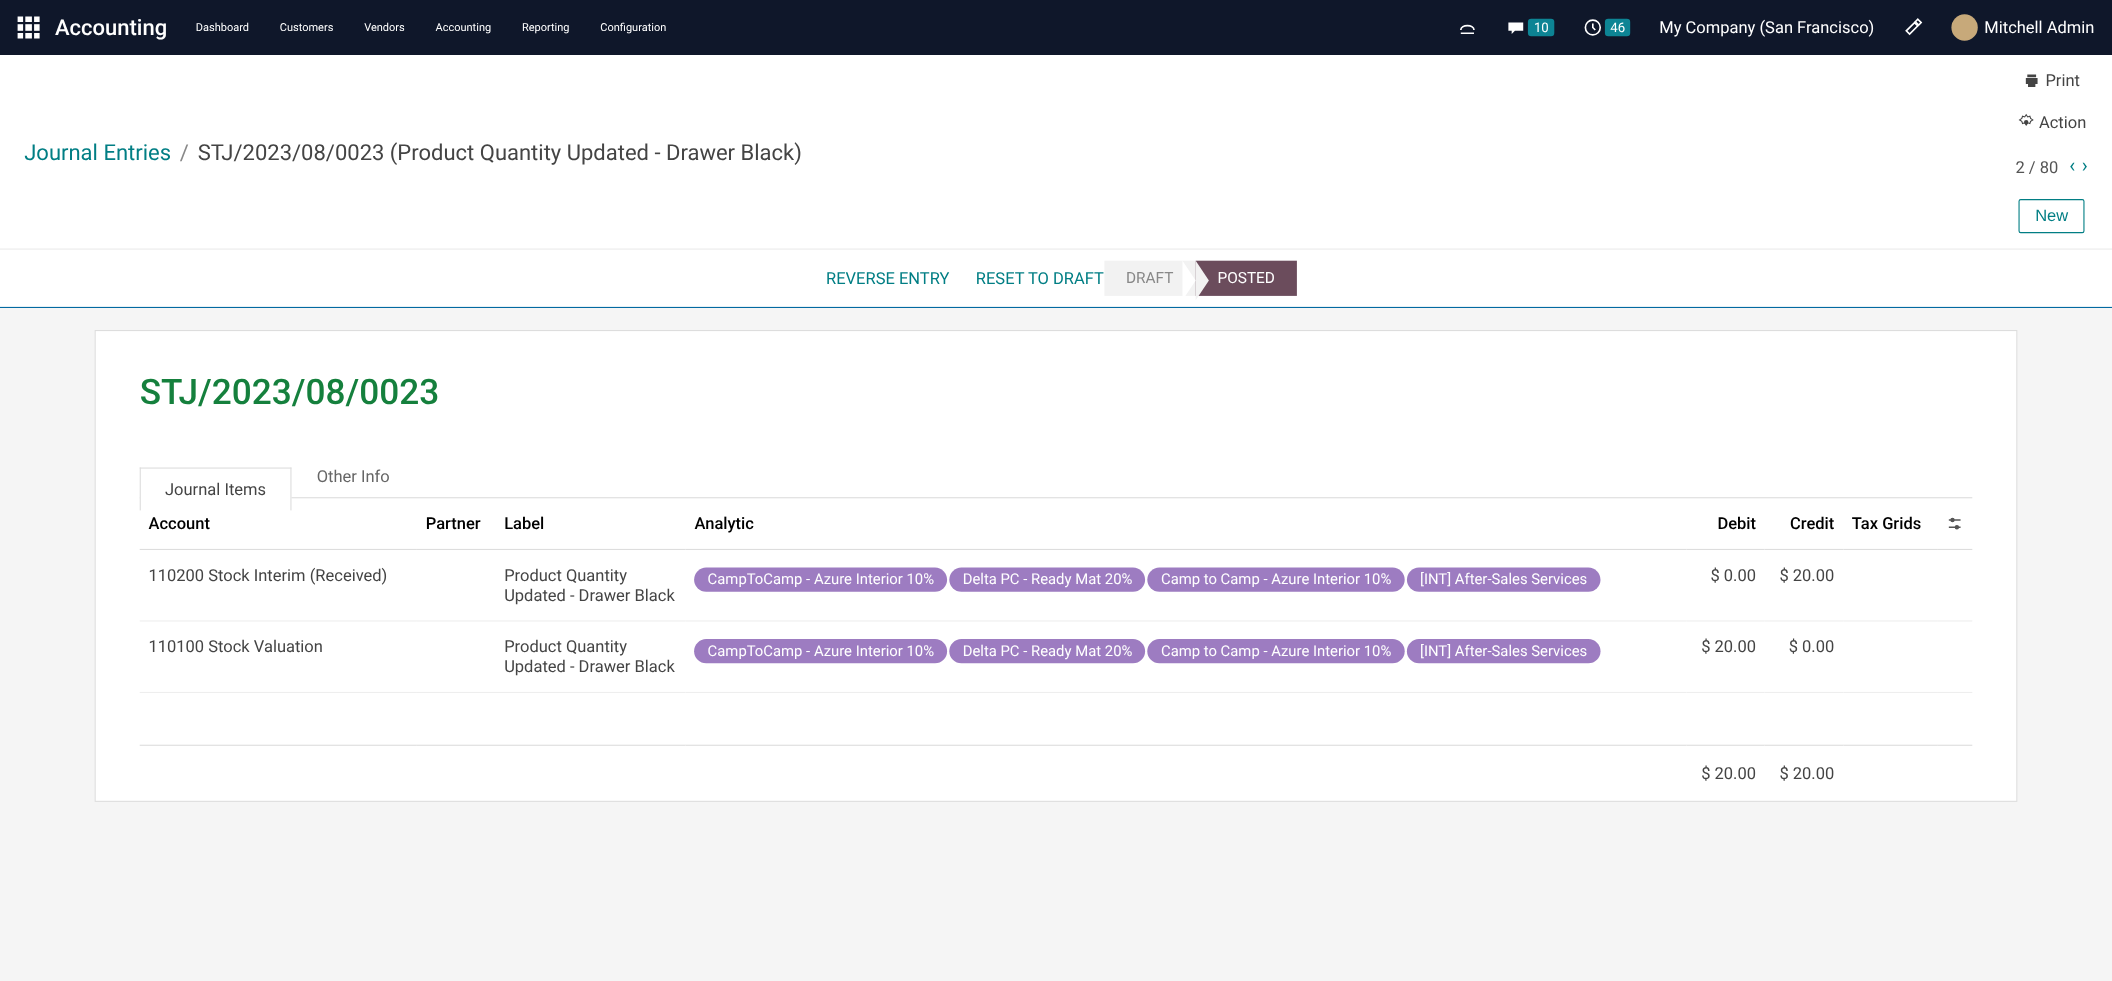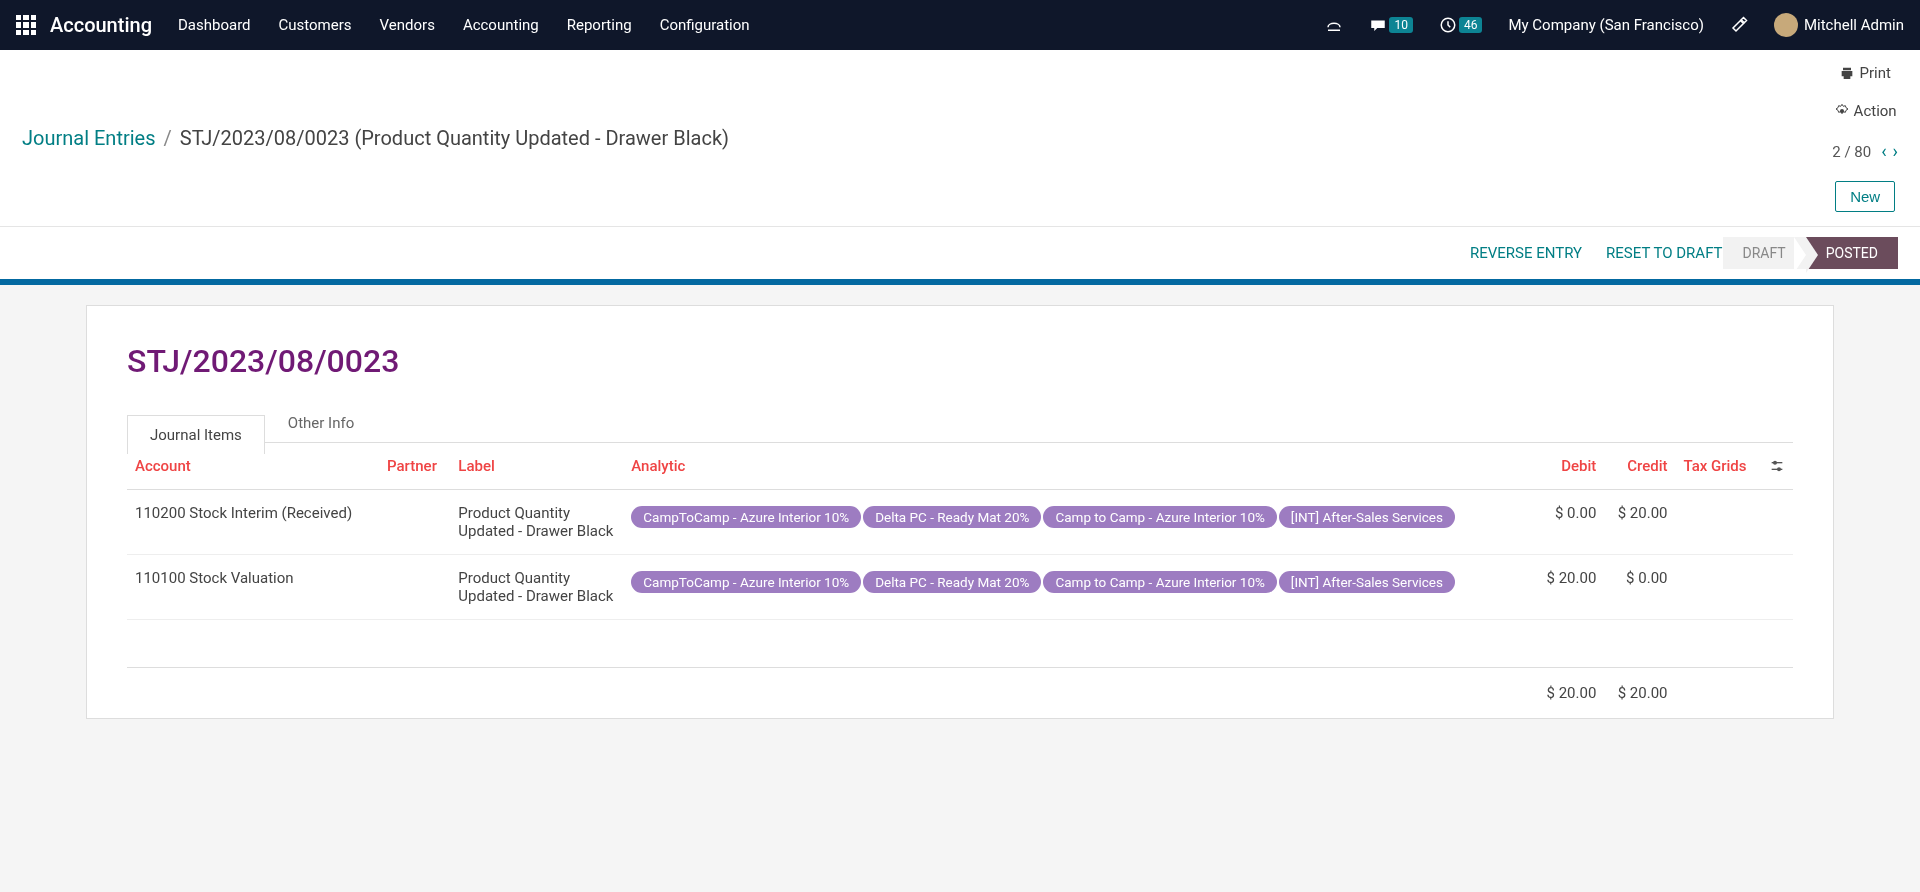--- a/index.html
+++ b/index.html
@@ -2,65 +2,65 @@
 <html><head>
 <meta charset="utf-8">
 <style>
 * { box-sizing: border-box; margin: 0; padding: 0; }
 body { font-family: -apple-system, BlinkMacSystemFont, "Segoe UI", Roboto, sans-serif; background: #f5f5f5; color: #374151; font-size: 14px; }
 .topbar { background: #0f172a; color: #fff; height: 50px; display: flex; align-items: center; padding: 0 16px; }
 .apps-icon { width: 20px; height: 20px; display: grid; grid-template-columns: repeat(3,1fr); grid-template-rows: repeat(3,1fr); gap: 2px; margin-right: 14px; }
 .apps-icon div { background: #fff; }
 .app-name { font-size: 20px; font-weight: 500; margin-right: 26px; }
 .nav-items { display: flex; gap: 28px; flex: 1; }
-.nav-item { color: #fff; cursor: pointer; font-size: 15px; }
+.nav-item { color: #fff; cursor: pointer; font-size: 10px; }
 .topbar-right { display: flex; align-items: center; gap: 26px; }
 .icon-btn { color: #fff; cursor: pointer; position: relative; display: flex; align-items: center; }
 .badge { background: #0d8494; color: #fff; font-size: 12px; padding: 1px 5px; border-radius: 3px; margin-left: 2px; }
 .company { color: #fff; font-size: 15px; }
 .avatar { width: 24px; height: 24px; border-radius: 50%; background: #c7a97a; display: inline-block; margin-right: 6px; }
 .user { display: flex; align-items: center; color: #fff; font-size: 15px; }
 
 .subheader { background: #fff; padding: 14px 22px; display: flex; align-items: center; justify-content: space-between; border-bottom: 1px solid #e5e5e5; }
 .breadcrumb { display: flex; align-items: center; font-size: 20px; }
 .breadcrumb a { color: #017e84; text-decoration: none; }
 .breadcrumb .sep { margin: 0 8px; color: #888; }
 .breadcrumb .current { color: #444; }
 .subheader-right { display: flex; align-items: center; gap: 20px; flex-direction: column; }
 .sub-btn { display: flex; align-items: center; gap: 4px; color: #444; cursor: pointer; font-size: 15px; }
 .pager { display: flex; align-items: flex-end; gap: 10px; font-size: 15px; color: #555; }
 .pager-arrows { display: flex; gap: 6px; }
 .pager-arrow { color: #017e84; cursor: pointer; font-size: 18px; }
 .new-btn { border: 1.5px solid #017e84; color: #017e84; padding: 6px 14px; background: #fff; cursor: pointer; font-size: 15px; border-radius: 2px; }
 
-.statusbar { background: #fff; padding: 10px 22px 10px 32px; display: flex; align-items: center; justify-content: flex-end; border-bottom: 6px solid #0369a1; }
+.statusbar { background: #fff; padding: 10px 22px 10px 32px; display: flex; align-items: center; justify-content: center; border-bottom: 1px solid #0369a1; }
 .status-btns { display: flex; gap: 24px; }
 .status-btn { color: #017e84; font-size: 15px; cursor: pointer; text-transform: uppercase; }
 .status-arrows { display: flex; align-items: center; }
 .status-step { padding: 8px 20px; font-size: 14px; color: #888; position: relative; }
 .status-step.draft { background: #f2f2f2; }
 .status-step.posted { background: #6b4c5c; color: #fff; }
 .status-step.draft::after { content:""; position:absolute; right:-12px; top:0; border-top:18px solid transparent; border-bottom:18px solid transparent; border-left:12px solid #f2f2f2; z-index:1; }
 .status-step.posted::before { content:""; position:absolute; left:-12px; top:0; border-top:18px solid transparent; border-bottom:18px solid transparent; border-left:12px solid #fff; }
 
 .content { padding: 20px 86px; }
 .card { background: #fff; border: 1px solid #ddd; padding: 36px 40px 0; }
-.record-title { font-size: 32px; font-weight: 500; color: #701a75; margin-bottom: 23px; }
+.record-title { font-size: 32px; font-weight: 500; color: #15803d; margin-bottom: 38px; }
 .fields { display: flex; gap: 80px; margin-bottom: 28px; }
 .field-col { display: flex; flex-direction: column; gap: 18px; flex:1; }
 .field-row { display: flex; align-items: center; }
 .field-label { color: #666; width: 165px; font-size: 15px; }
 .field-value { color: #444; font-size: 15px; }
 
 .tabs { display: flex; border-bottom: 1px solid #ddd; }
 .tab { padding: 10px 22px; font-size: 15px; cursor: pointer; color: #666; border: 1px solid transparent; border-bottom: none; }
 .tab.active { border-color: #ddd; background: #fff; color: #444; position: relative; top: 12px; }
 
 .table { width: 100%; border-collapse: collapse; }
-.table th { text-align: left; padding: 14px 8px; font-weight: 500; color: #ef4444; border-bottom: 1px solid #ddd; font-size: 15px; }
+.table th { text-align: left; padding: 14px 8px; font-weight: 500; color: #000000; border-bottom: 1px solid #ddd; font-size: 15px; }
 .table th.right, .table td.right { text-align: right; }
 .table td { padding: 14px 8px; border-bottom: 1px solid #eee; vertical-align: top; font-size: 15px; color: #444; }
 .tag { display: inline-block; background: #9d7cc1; color: #fff; padding: 3px 12px; border-radius: 12px; font-size: 13.5px; margin: 2px 2px 2px 0; }
 .table tfoot td { border-top: 1px solid #ddd; padding: 16px 8px; font-size: 15px; border-bottom: none; }
 .settings-icon { cursor: pointer; color: #555; }
 
 svg { display: block; }
 </style>
 </head>
 <body>

